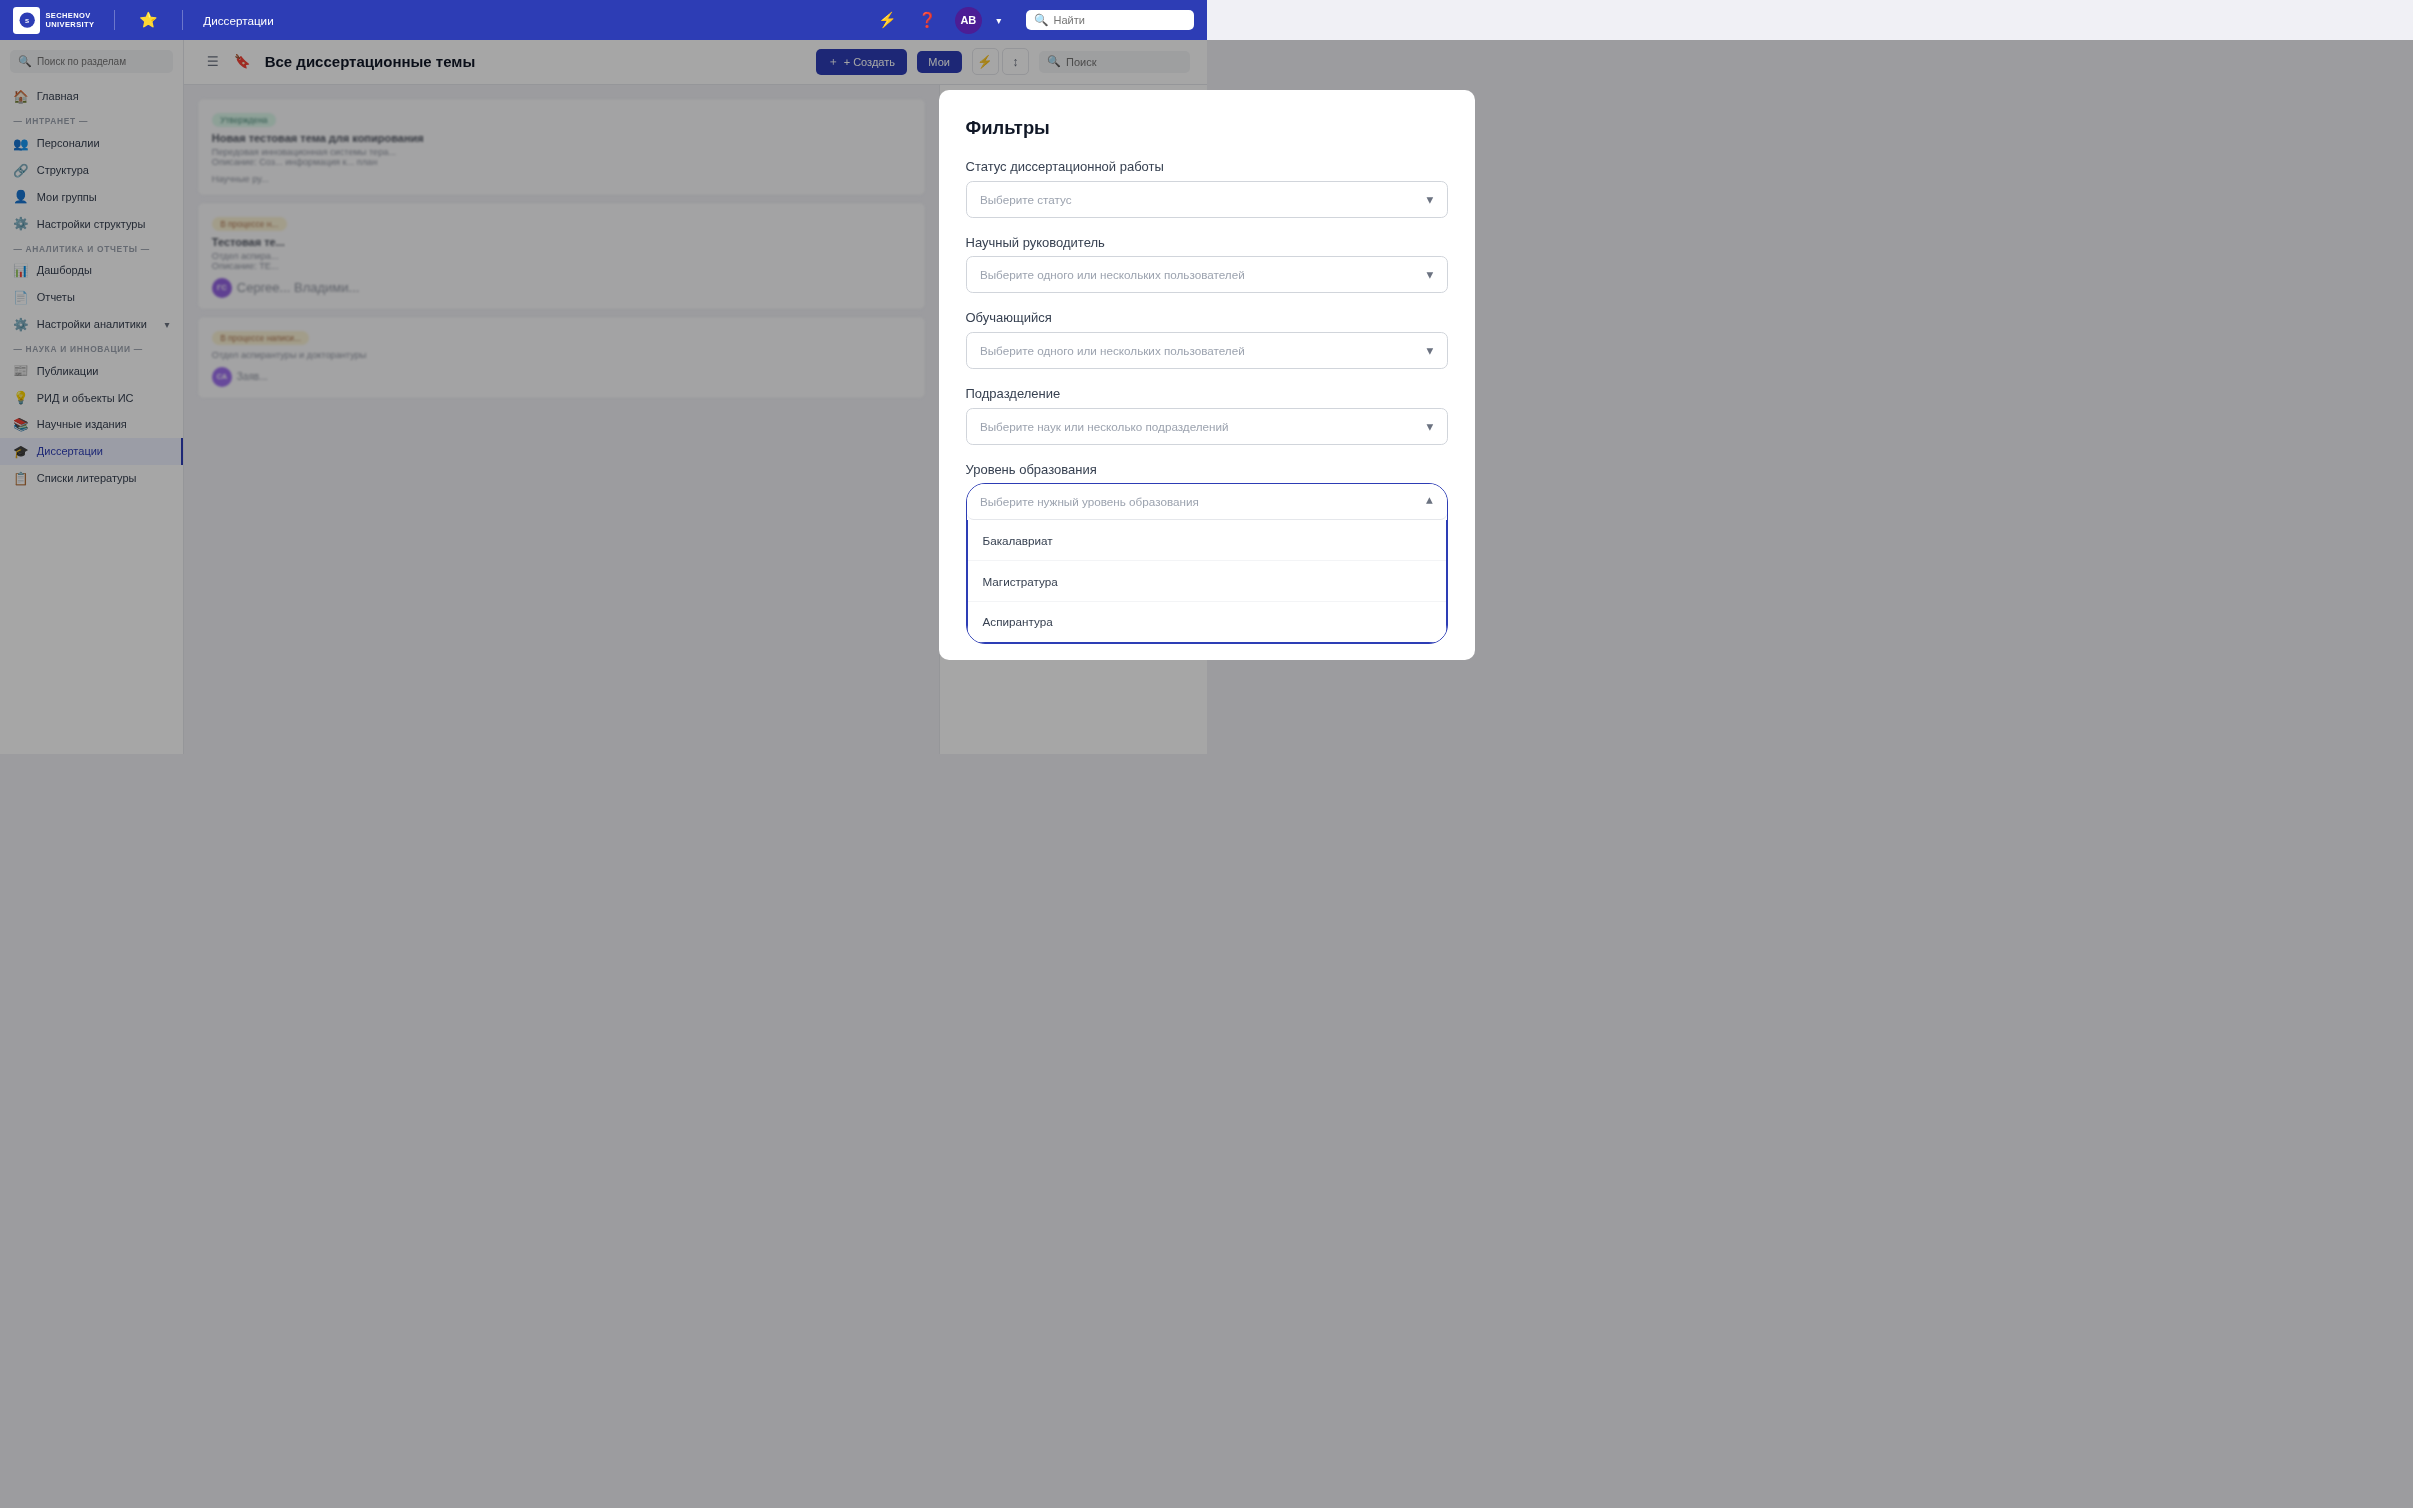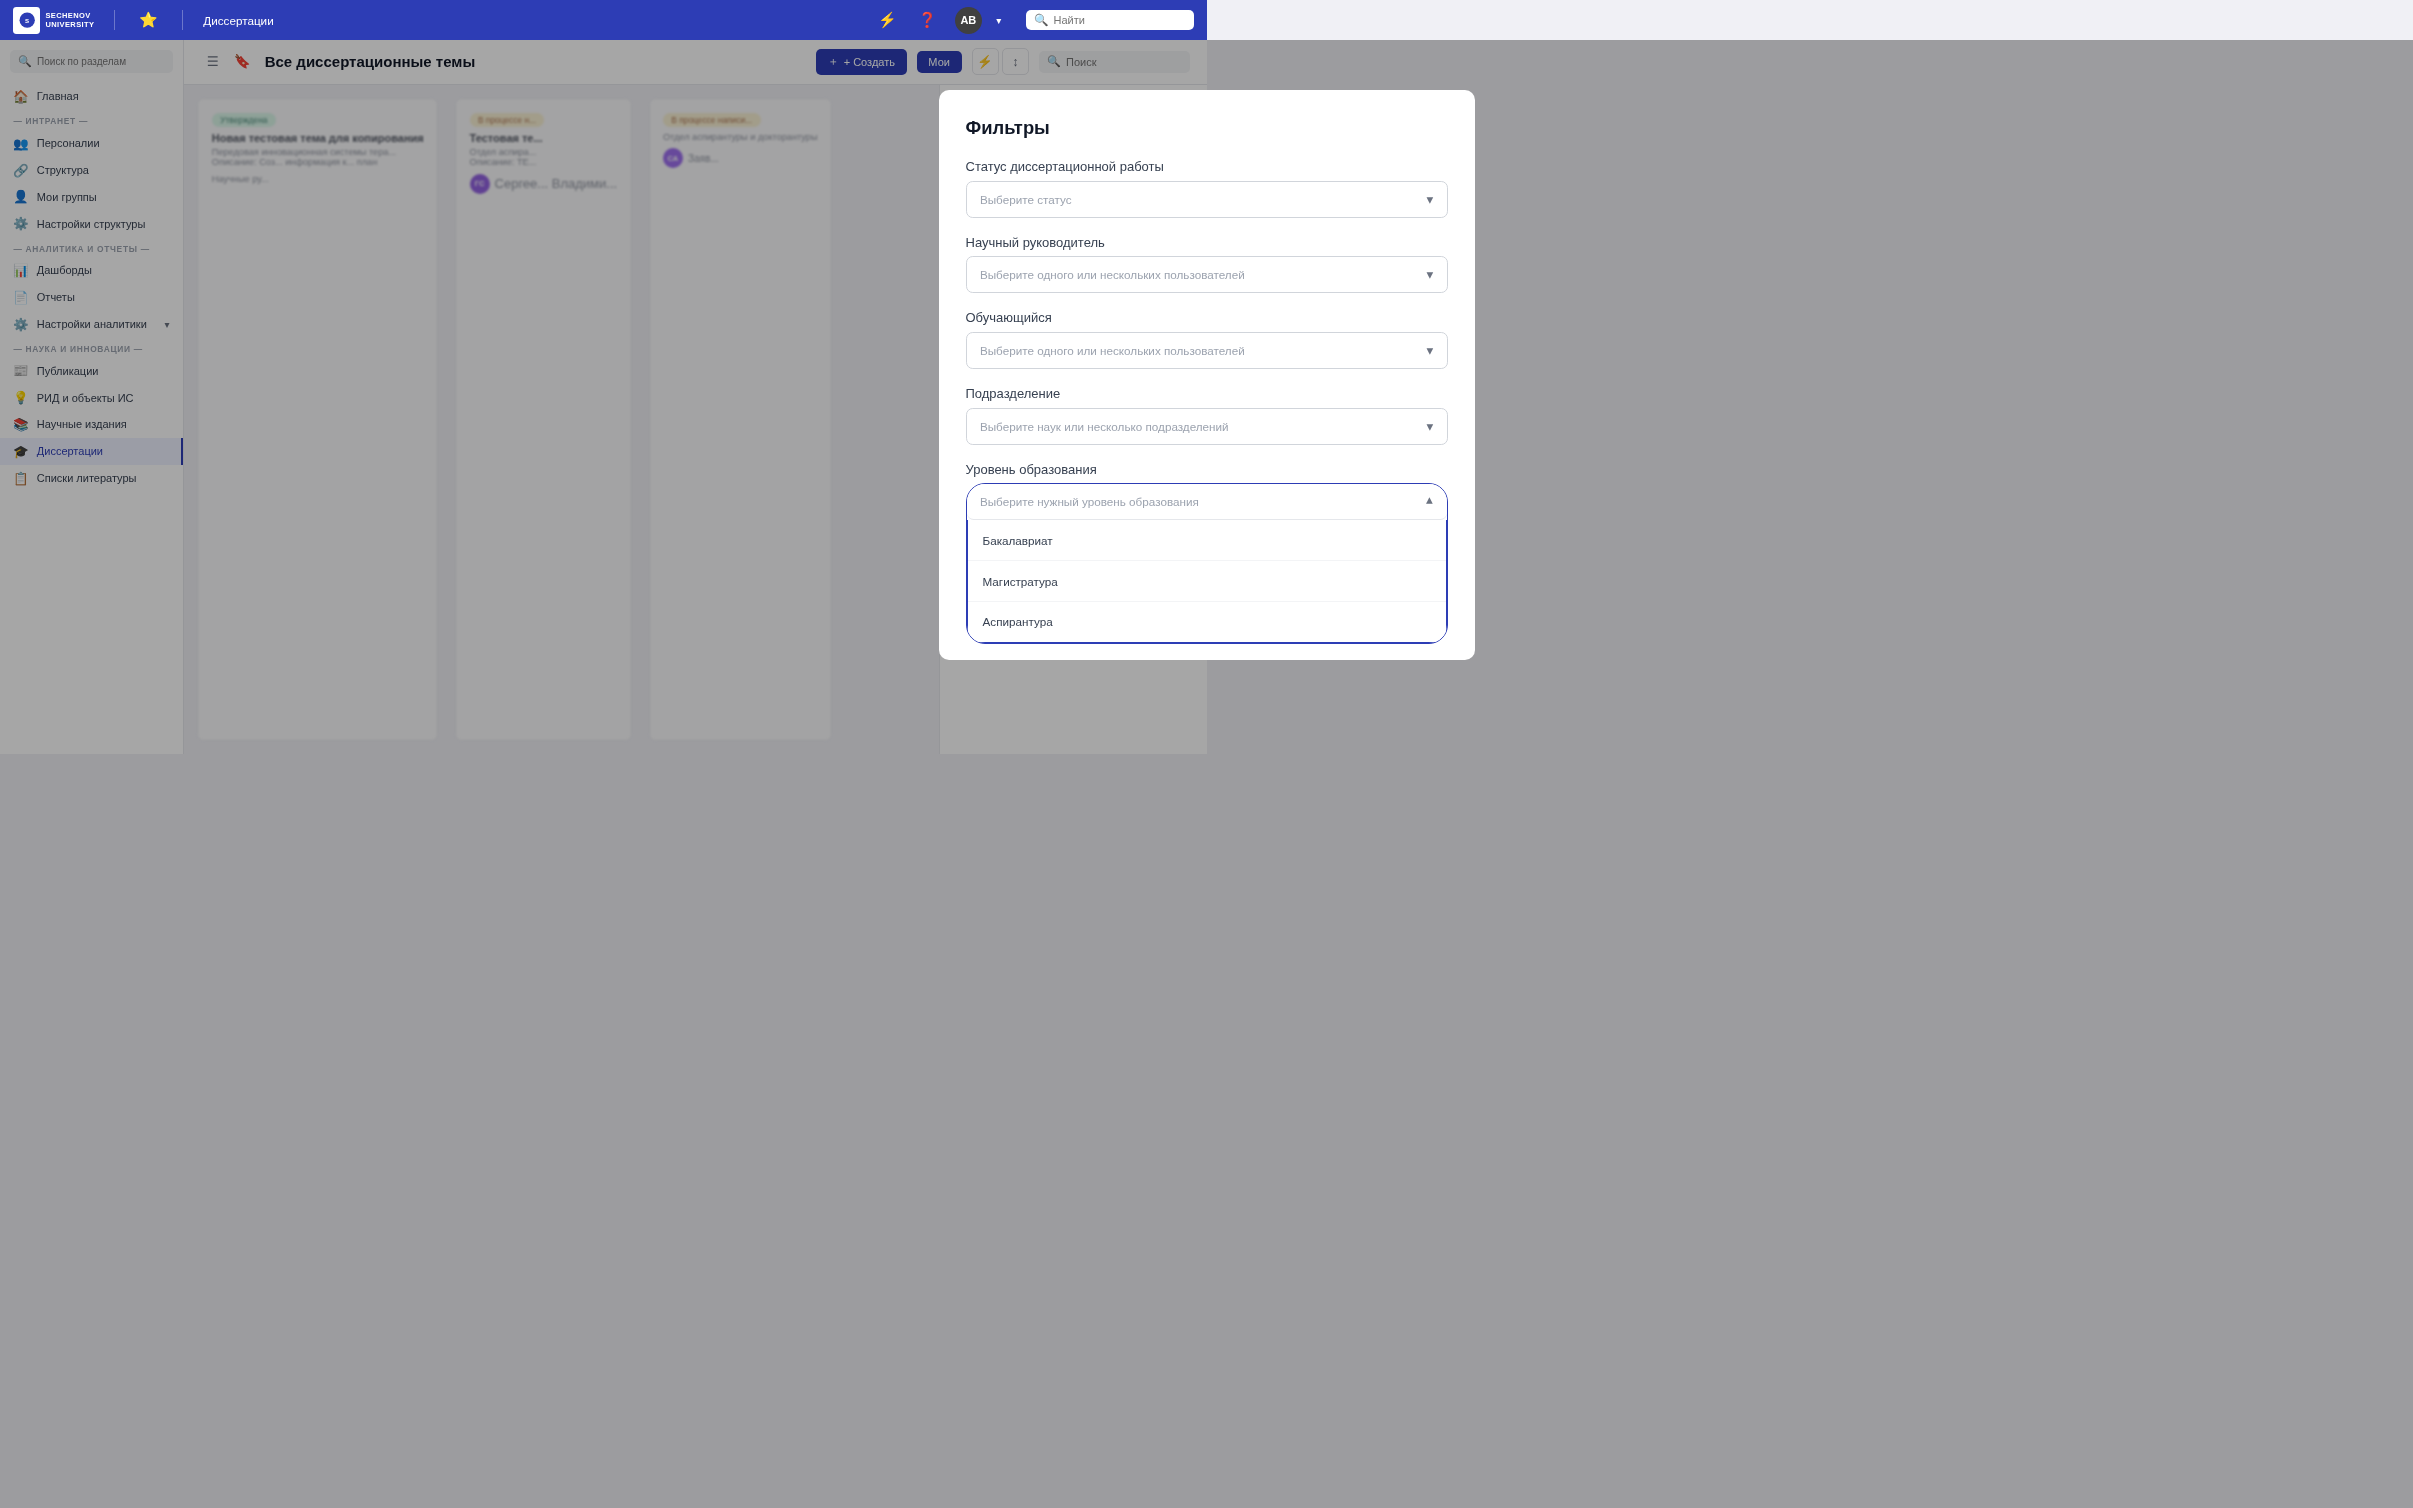--- a/index.html
+++ b/index.html
@@ -8,21 +8,21 @@
     
     .topnav {
       display: flex; align-items: center; background: #2d3db5; height: 40px; padding: 0 13.4px; gap: 13.4px; position: relative; z-index: 10;
     }
     .topnav-logo { display: flex; align-items: center; gap: 5px; color: #fff; font-size: 8.4px; font-weight: 700; letter-spacing: 0.4px; }
     .logo-icon { width: 27px; height: 27px; background: #fff; border-radius: 3.4px; display: flex; align-items: center; justify-content: center; }
     .logo-icon svg { width: 18.4px; height: 18.4px; }
     .topnav-divider { width: 0.8px; height: 20px; background: rgba(255,255,255,0.3); margin: 0 6.7px; }
     .topnav-spacer { flex: 1; }
     .topnav-icon { color: #fff; width: 27px; height: 27px; display: flex; align-items: center; justify-content: center; cursor: pointer; font-size: 15px; }
-    .topnav-avatar { width: 27px; height: 27px; background: #404040; border-radius: 50%; overflow: hidden; display: flex; align-items: center; justify-content: center; }
+    .topnav-avatar { width: 27px; height: 27px; background: #4c1d95; border-radius: 50%; overflow: hidden; display: flex; align-items: center; justify-content: center; }
     .topnav-search {
       display: flex; align-items: center; background: #fff; border-radius: 5px; padding: 3.4px 8.4px; gap: 5px; width: 168px;
     }
     .topnav-search input { border: none; outline: none; font-size: 11px; width: 100%; background: transparent; }
 
     
     .layout { display: flex; height: calc(754px - 40px); }
 
     
     .sidebar {
@@ -58,21 +58,21 @@
     }
     .header-filter-icons { display: flex; gap: 3.4px; }
     .hfi { width: 27px; height: 27px; border: 0.8px solid #e5e7eb; border-radius: 5px; display: flex; align-items: center; justify-content: center; cursor: pointer; color: #6b7280; font-size: 12.6px; }
     .search-bar-inline { display: flex; align-items: center; background: #f3f4f6; border-radius: 5px; padding: 4.2px 8.4px; gap: 5px; width: 151px; }
     .search-bar-inline input { border: none; outline: none; background: transparent; font-size: 11px; }
 
     
     .content-area { display: flex; flex: 1; overflow: hidden; }
 
     
-    .card-list { flex: 1; overflow-y: auto; padding: 13.4px; display: flex; flex-direction: row; gap: 17px; filter: blur(0.8px); opacity: 0.7; }
+    .card-list { flex: 1; overflow-y: auto; padding: 13.4px; display: flex; flex-direction: column; gap: 6px; filter: blur(0.8px); opacity: 0.7; }
     .card {
       background: #fff; border-radius: 6.7px; padding: 11.7px 13.4px; border: 0.8px solid #e5e7eb;
     }
     .card-badge { display: inline-block; font-size: 8.4px; border-radius: 10px; padding: 1.7px 8.4px; margin-bottom: 5px; }
     .badge-green { background: #d1fae5; color: #065f46; }
     .badge-yellow { background: #fef3c7; color: #92400e; }
     .card-title { font-size: 11px; font-weight: 600; color: #111827; margin-bottom: 3.4px; }
     .card-text { font-size: 9.2px; color: #6b7280; }
     .card-supervisor { display: flex; align-items: center; gap: 5px; margin-top: 6.7px; }
     .avatar-sm { width: 20px; height: 20px; border-radius: 50%; background: #6b7280; display: flex; align-items: center; justify-content: center; color: #fff; font-size: 7.5px; font-weight: 600; }

